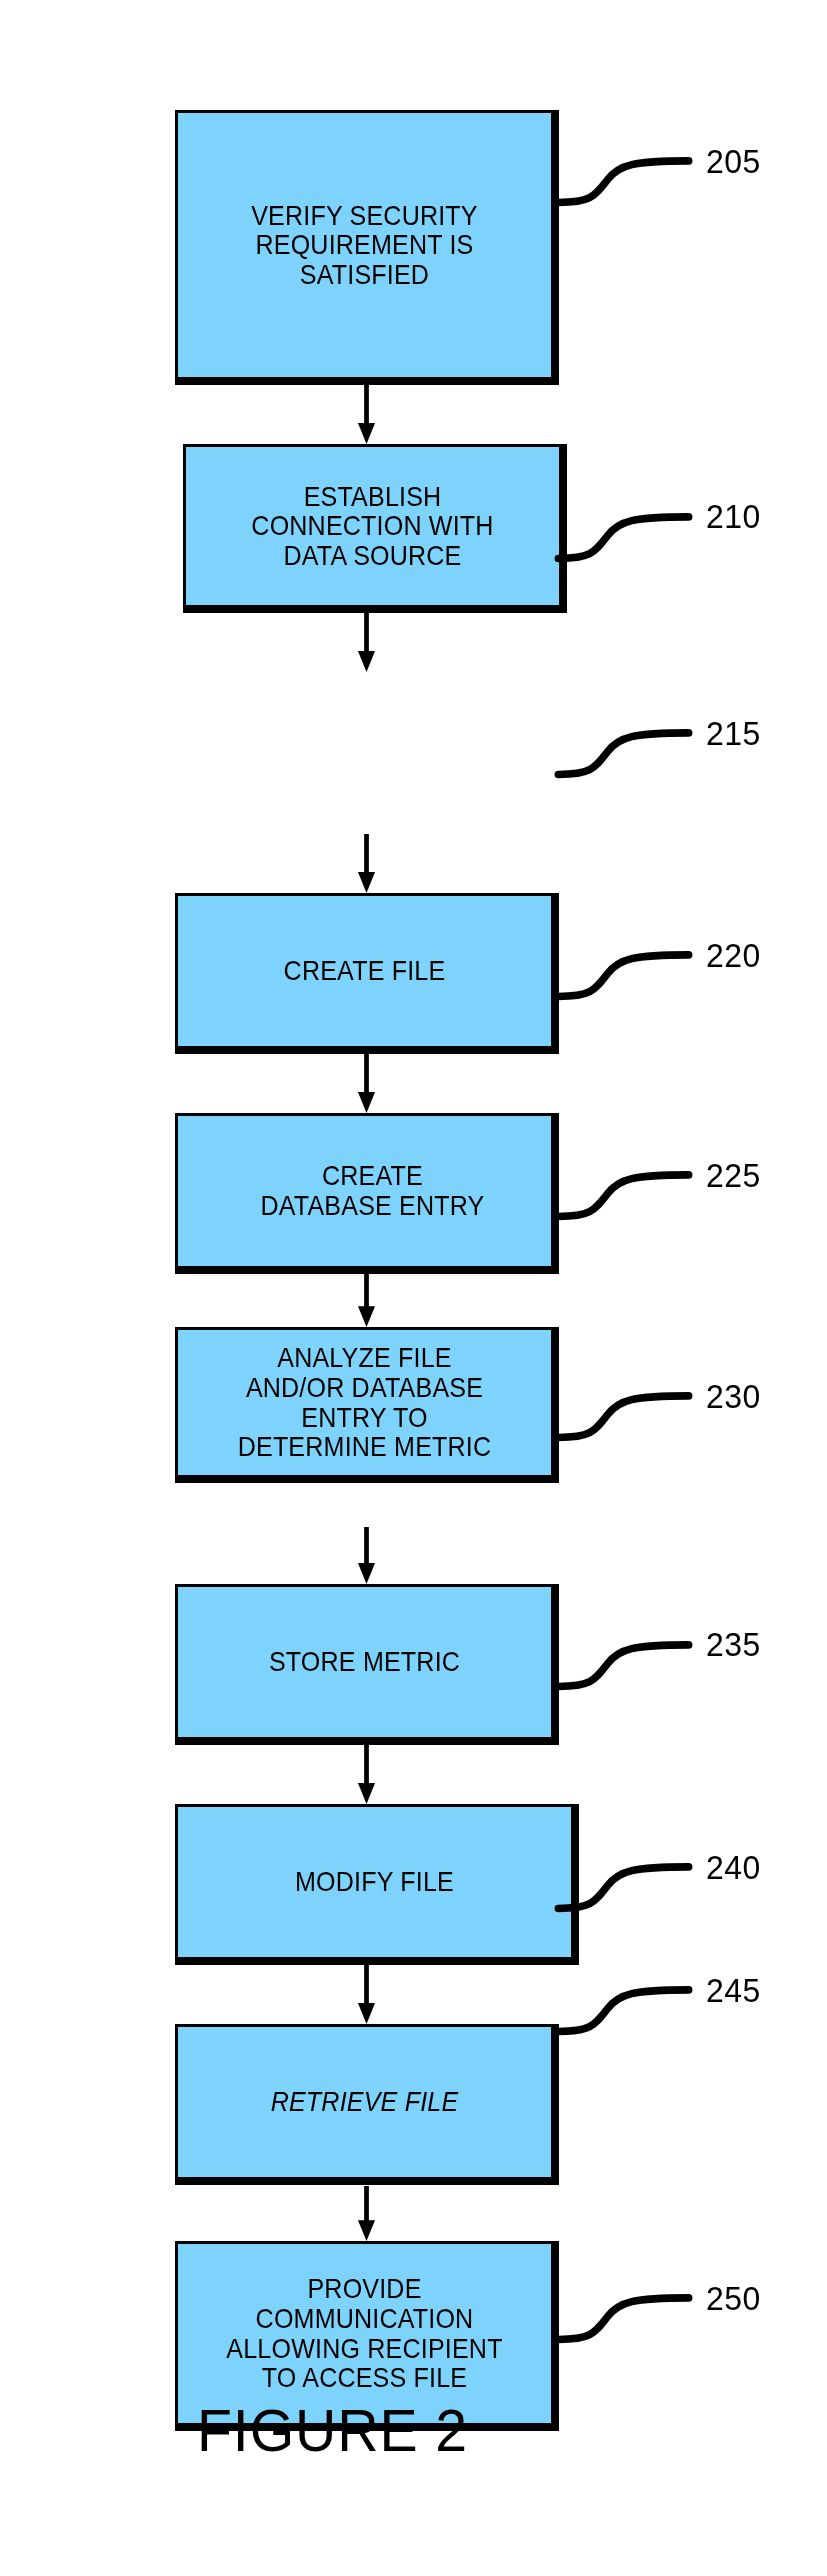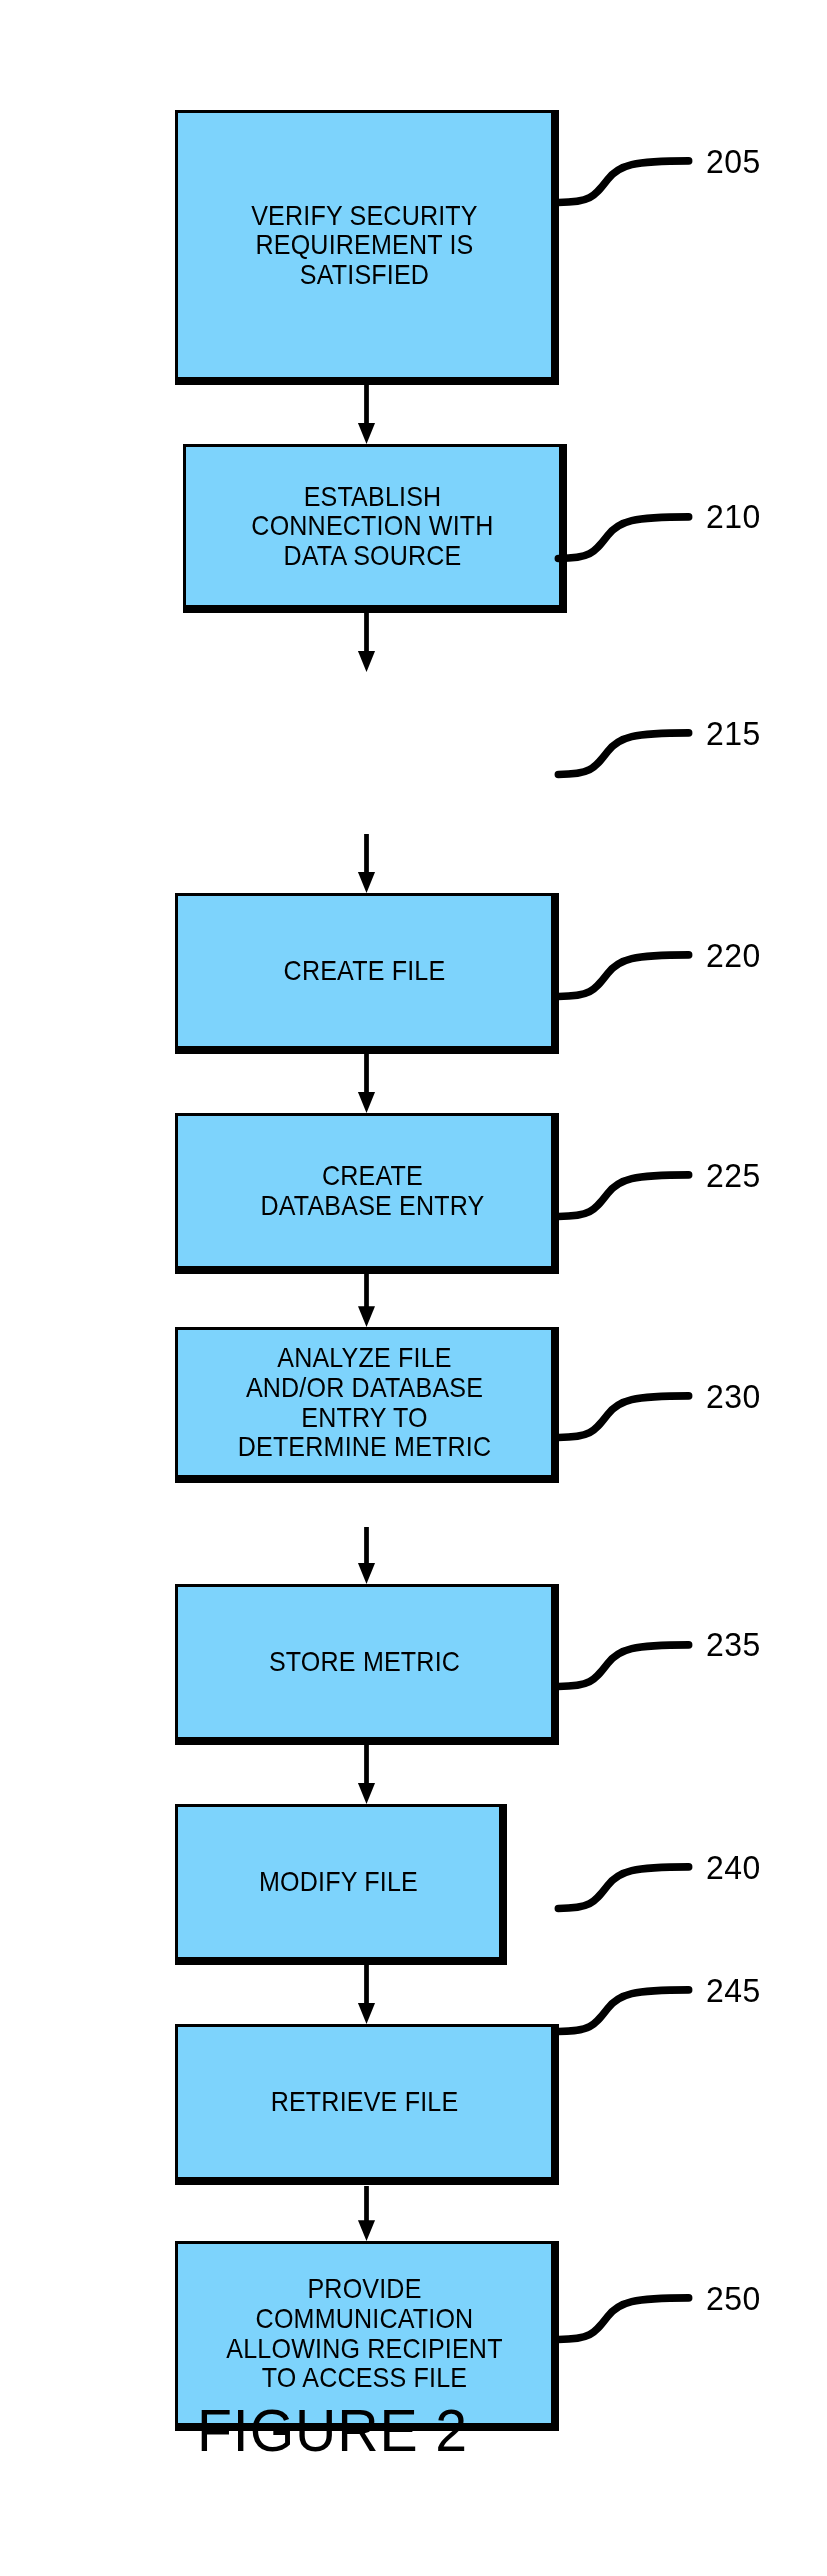--- a/index.html
+++ b/index.html
@@ -210,38 +210,38 @@
   </div>
   <div class="ref-number" style="left:706px; top:1627px;">235</div>
 
   <div class="connector" style="left:354px; top:1745px; height:59px;">
     <svg width="25" height="59" viewBox="0 0 26 62" aria-hidden="true">
       <line x1="13" y1="0" x2="13" y2="46" stroke="#000" stroke-width="5"></line>
       <polygon points="13,62 4,40 22,40" fill="#000"></polygon>
     </svg>
   </div>
 
-  <div class="flow-box" style="left:175px; top:1804px; width:332px; height:161px;">
+  <div class="flow-box" style="left:175px; top:1804px; width:404px; height:161px;">
     <span class="box-label">MODIFY FILE</span>
   </div>
   <div class="callout" style="left:556px; top:1848px; width:152px; height:68px;">
     <svg width="152" height="68" viewBox="0 0 160 72" aria-hidden="true">
       <path d="M2 64 C 36 64, 40 58, 54 40 C 66 24, 82 20, 140 20" fill="none" stroke="#000" stroke-width="8" stroke-linecap="round"></path>
     </svg>
   </div>
   <div class="ref-number" style="left:706px; top:1850px;">240</div>
 
   <div class="connector" style="left:354px; top:1965px; height:59px;">
     <svg width="25" height="59" viewBox="0 0 26 62" aria-hidden="true">
       <line x1="13" y1="0" x2="13" y2="46" stroke="#000" stroke-width="5"></line>
       <polygon points="13,62 4,40 22,40" fill="#000"></polygon>
     </svg>
   </div>
 
-  <div class="flow-box" style="left:175px; top:2024px; width:384px; height:161px;">
+  <div class="flow-box" style="left:175px; top:2024px; width:384px; height:161px;font-style:italic;">
     <span class="box-label">RETRIEVE FILE</span>
   </div>
   <div class="callout" style="left:556px; top:1971px; width:152px; height:68px;">
     <svg width="152" height="68" viewBox="0 0 160 72" aria-hidden="true">
       <path d="M2 64 C 36 64, 40 58, 54 40 C 66 24, 82 20, 140 20" fill="none" stroke="#000" stroke-width="8" stroke-linecap="round"></path>
     </svg>
   </div>
   <div class="ref-number" style="left:706px; top:1973px;">245</div>
 
   <div class="connector" style="left:354px; top:2186px; height:55px;">

